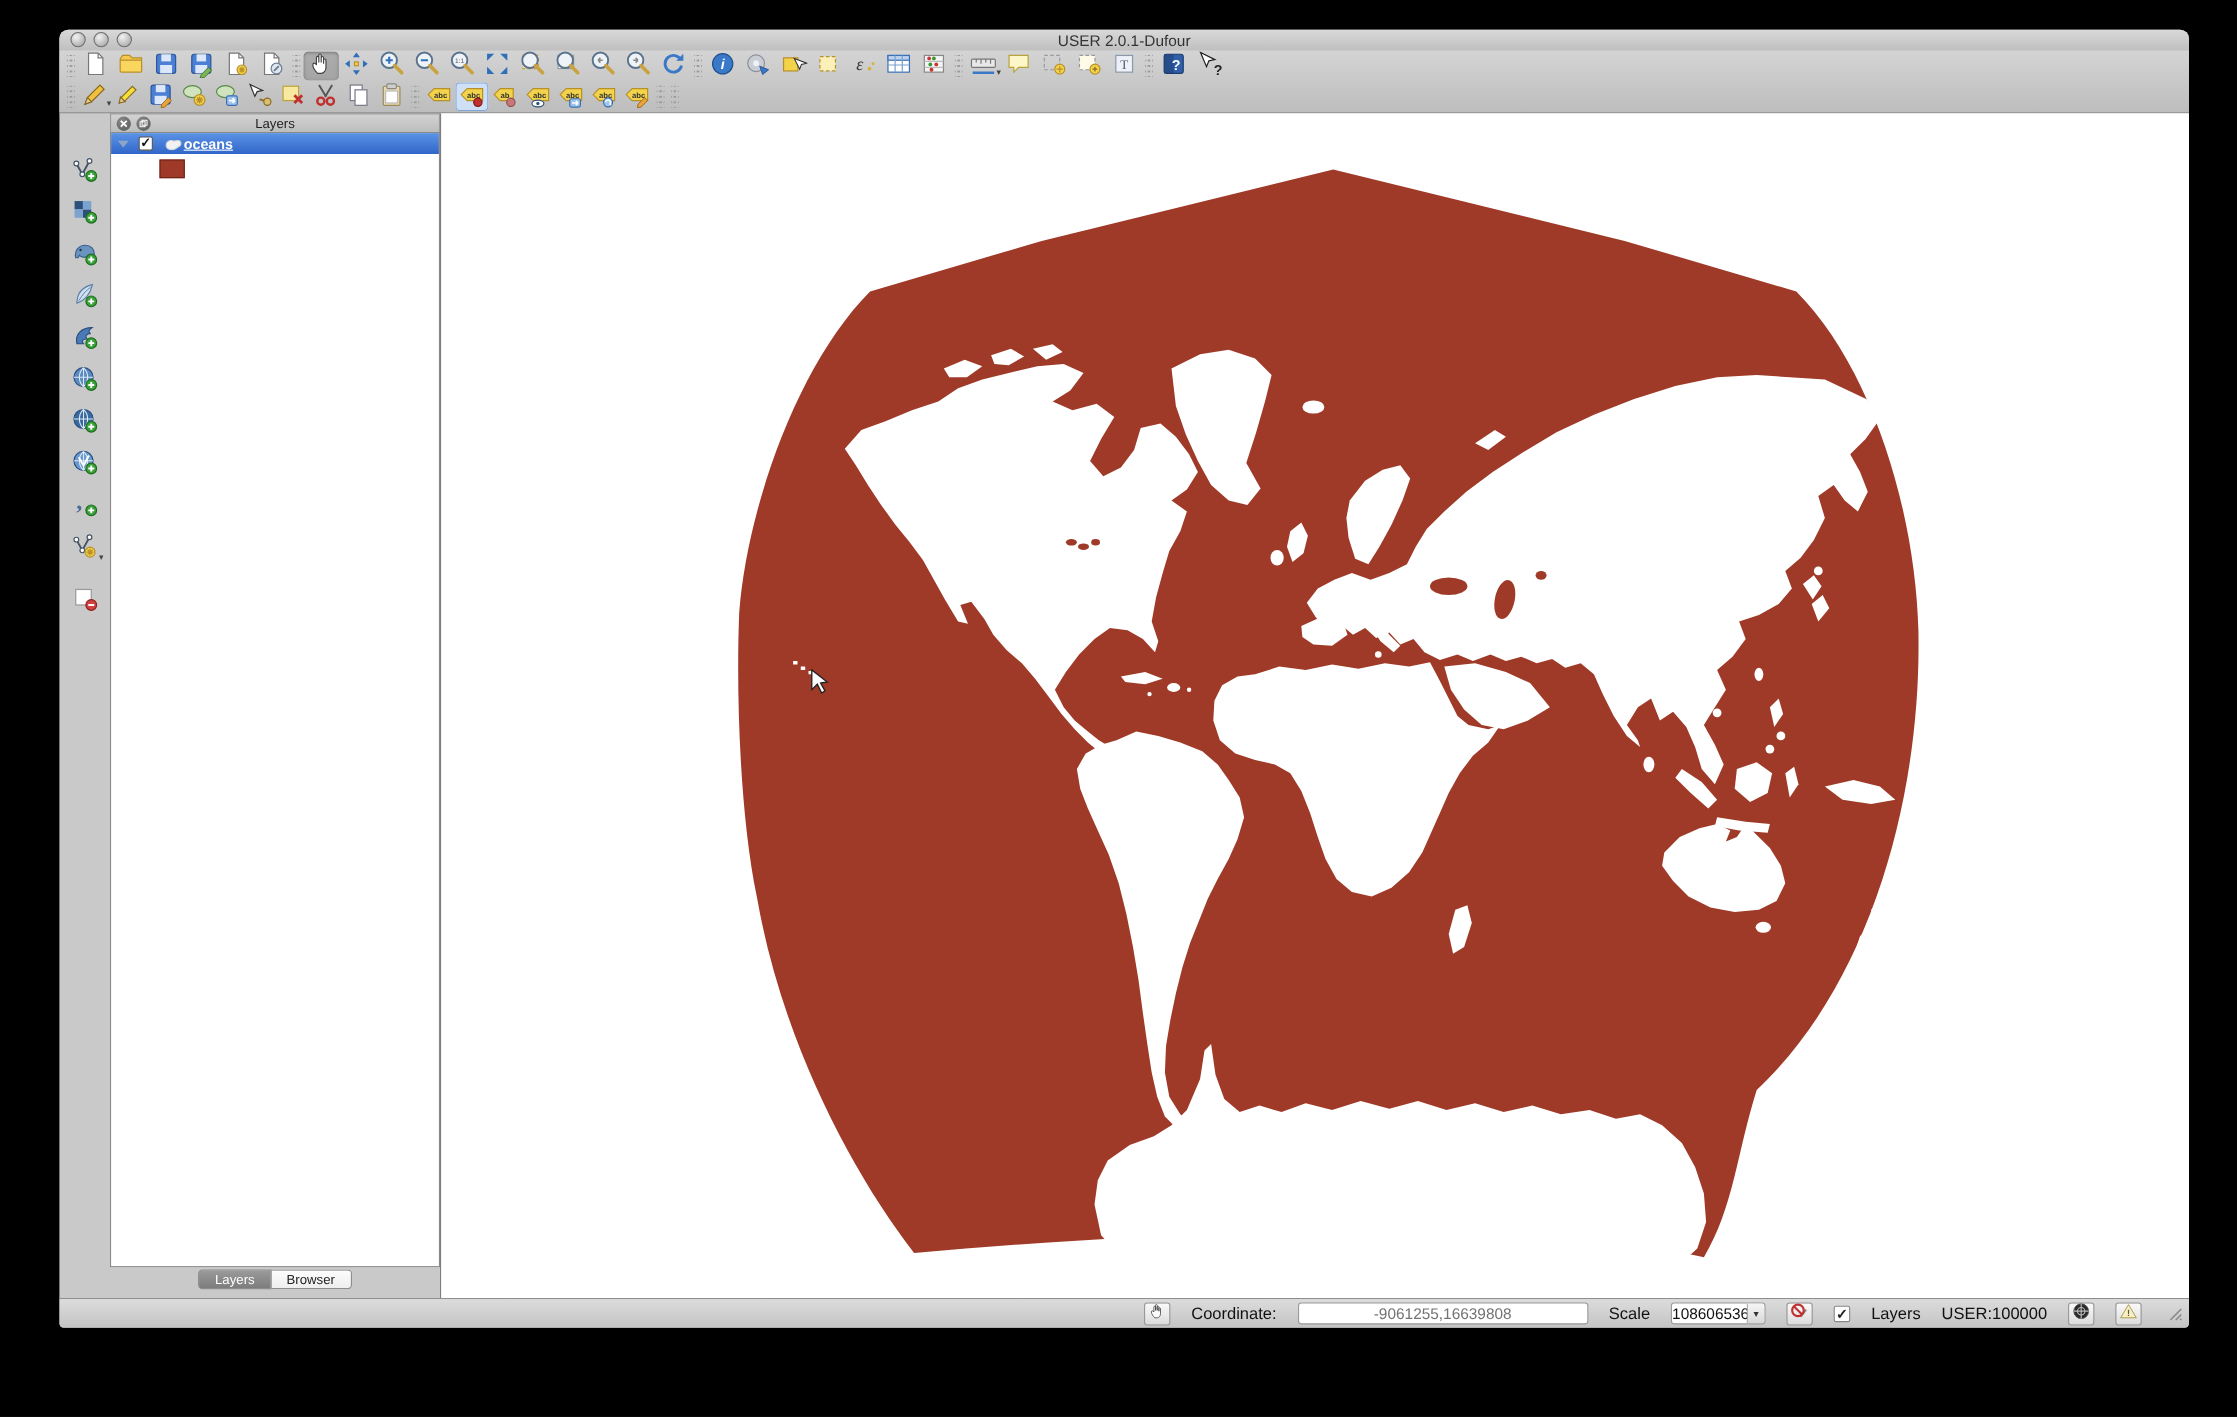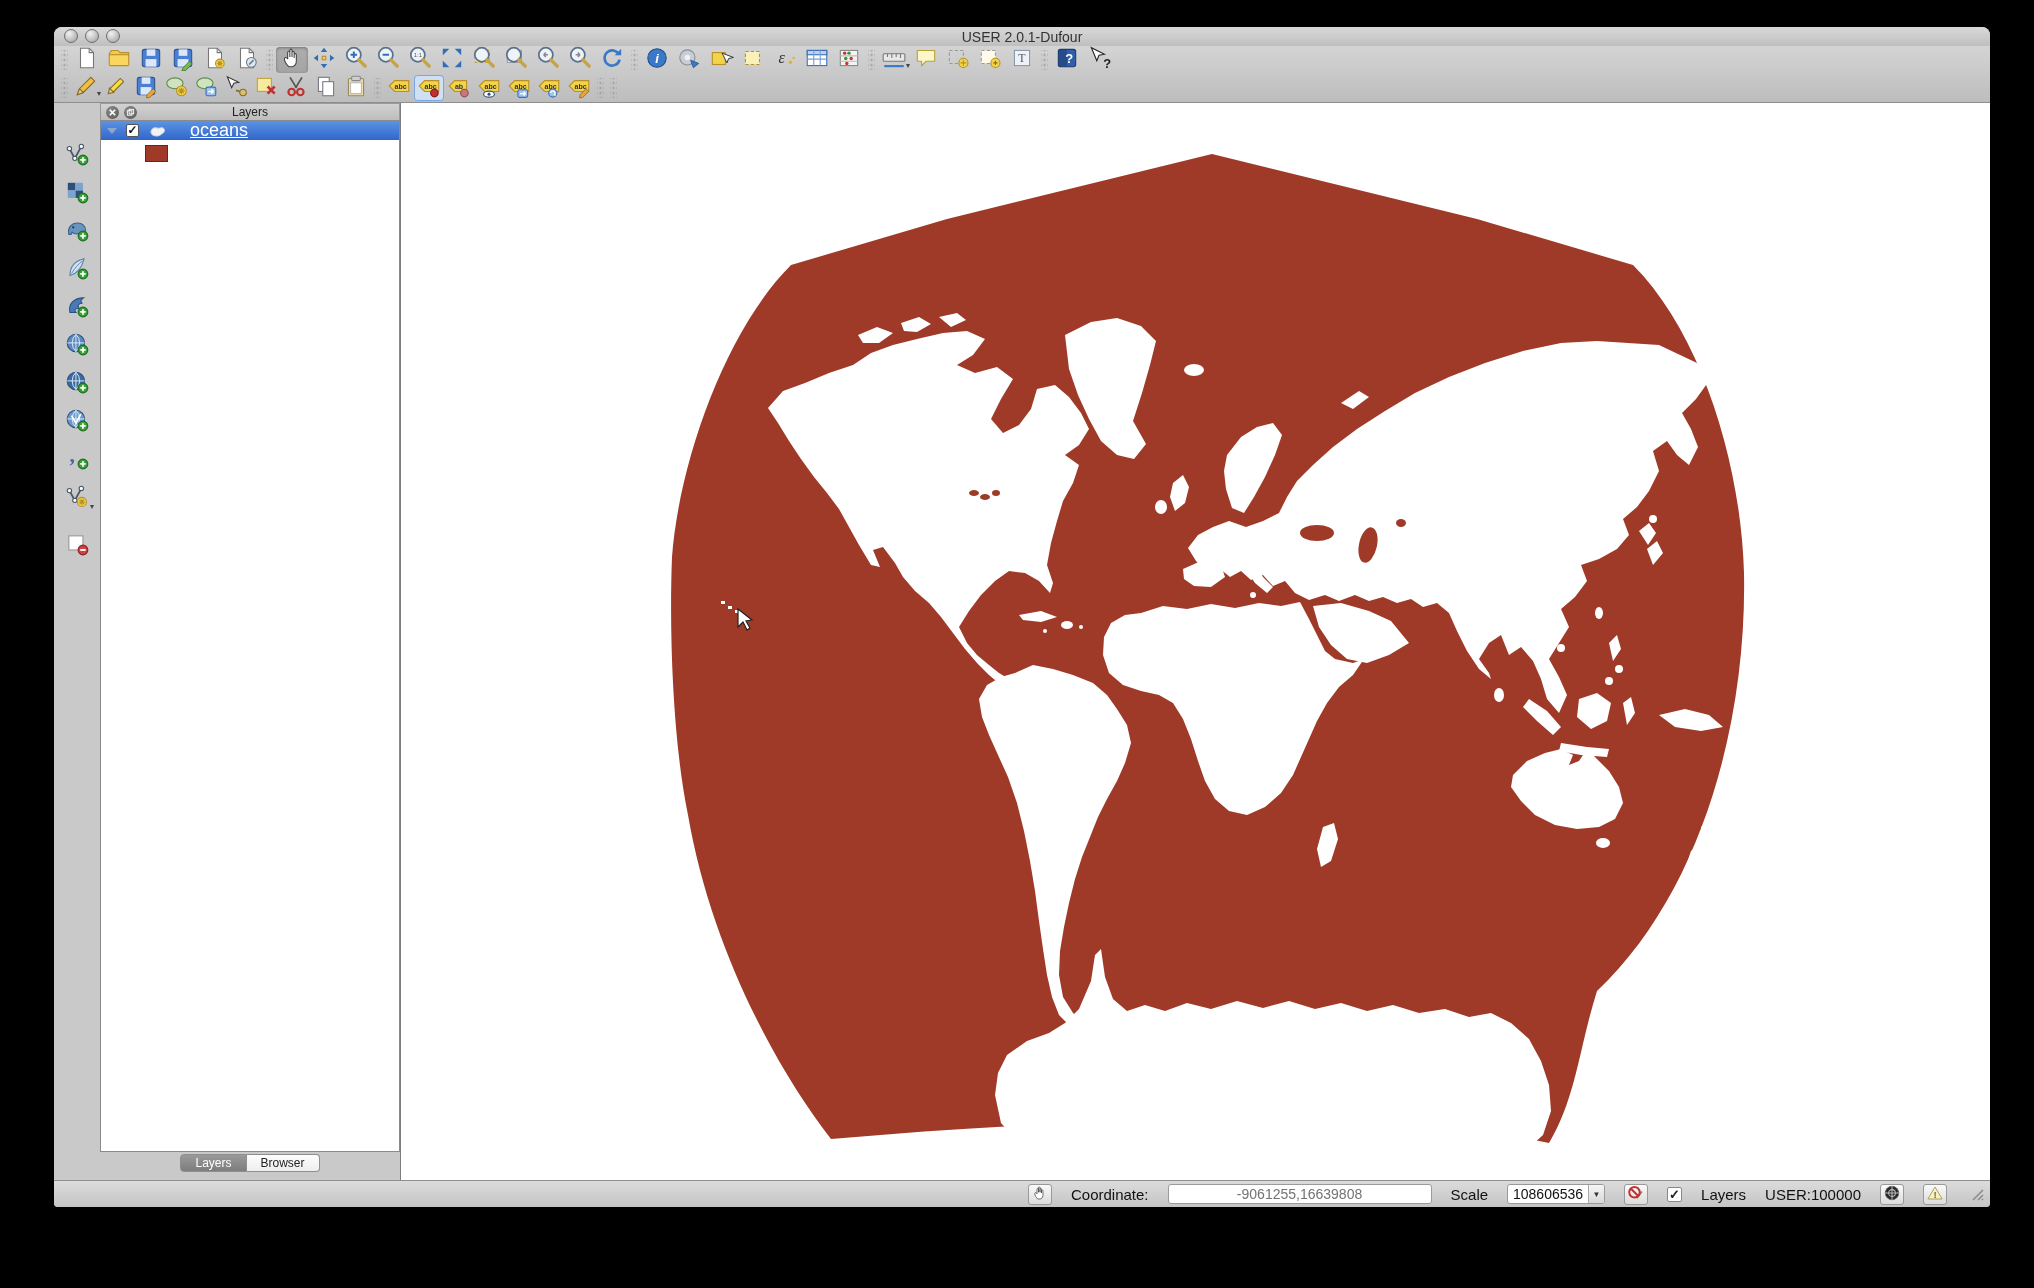--- a/index.html
+++ b/index.html
@@ -39,42 +39,42 @@
   .panel-title{position:absolute;left:0;right:0;top:1px;text-align:center;font-size:12px;color:#222;}
   .panel-body{position:absolute;left:0;top:17px;width:100%;bottom:28px;background:#fff;
     border:1px solid #8a8a8a;}
   .layer-row{position:absolute;left:0;top:0;width:100%;height:19px;
     background:linear-gradient(#5b93e5,#3166c9);display:flex;align-items:center;}
   .disc{width:0;height:0;border-left:5px solid transparent;border-right:5px solid transparent;
     border-top:6px solid #8fa6c8;margin-left:6px;}
   .lcheck{width:13px;height:13px;background:#fff;border:1px solid #555;border-radius:2px;
     margin-left:9px;font-size:12px;line-height:11px;text-align:center;color:#111;font-weight:bold;}
   .polyicon{margin-left:10px;}
-  .layer-name{margin-left:23px;color:#fff;font-size:18px;font-weight:normal;text-decoration:underline;}
+  .layer-name{margin-left:0;color:#fff;font-size:13px;font-weight:bold;text-decoration:underline;}
   .swatch{position:absolute;left:44px;top:24px;width:23px;height:17px;border:1px solid #6e2418;}
   .panel-tabs{position:absolute;left:0;bottom:0;width:100%;height:28px;display:flex;
     align-items:flex-start;justify-content:center;padding-top:2px;}
   .seg{height:18px;line-height:16px;padding:0 14px;font-size:12px;border:1px solid #8e8e8e;}
   .seg.on{background:linear-gradient(#9a9a9a,#7d7d7d);color:#fff;border-radius:4px 0 0 4px;}
   .seg.off{background:linear-gradient(#fdfdfd,#eee);color:#222;border-left:none;border-radius:0 4px 4px 0;}
   
   .canvas{position:absolute;left:346px;top:76px;right:0;bottom:27px;background:#fff;
     border-left:1px solid #7f7f7f;overflow:hidden;}
   
   .statusbar{position:absolute;left:0;bottom:0;width:100%;height:27px;
     background:linear-gradient(#dcdcdc,#c4c4c4);border-top:1px solid #8e8e8e;
     border-radius:0 0 4px 4px;display:flex;align-items:center;gap:19px;padding:0 6px 0 6px;font-size:15px;color:#111;}
   .sb-spacer{flex:1;}
   .sb-btn{width:24px;height:21px;border:1px solid #999;border-radius:3px;
     background:linear-gradient(#fafafa,#dcdcdc);display:flex;align-items:center;justify-content:center;flex:none;}
   .sb-field{height:20px;background:#fff;border:1px solid #9a9a9a;border-radius:3px;
     display:flex;align-items:center;justify-content:center;font-size:14px;color:#737373;}
   .coord-field{width:264px;}
   .scale-combo{display:flex;align-items:center;height:20px;border:1px solid #9a9a9a;border-radius:3px;background:#fff;overflow:hidden;}
-  .scale-val{width:80px;text-align:center;font-size:14px;}
+  .scale-val{width:68px;text-align:center;font-size:14px;}
   .scale-dd{width:16px;height:100%;border-left:1px solid #aaa;background:linear-gradient(#f6f6f6,#d8d8d8);
     font-size:8px;display:flex;align-items:center;justify-content:center;color:#333;}
   .sb-check{width:15px;height:15px;background:#fff;border:1px solid #888;border-radius:2px;
     font-size:13px;line-height:13px;text-align:center;color:#222;font-weight:bold;flex:none;}
   .grip{margin-left:4px;}
 </style>
 </head>
 <body>
 
 <div class="window">

